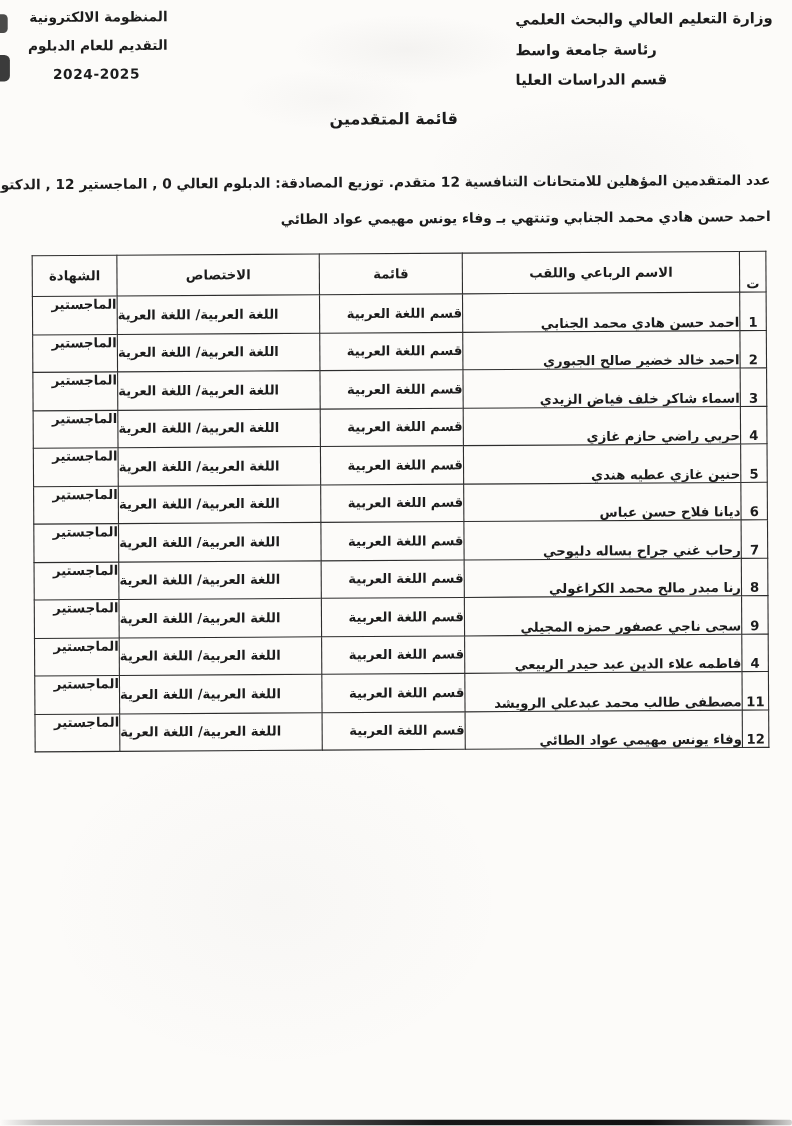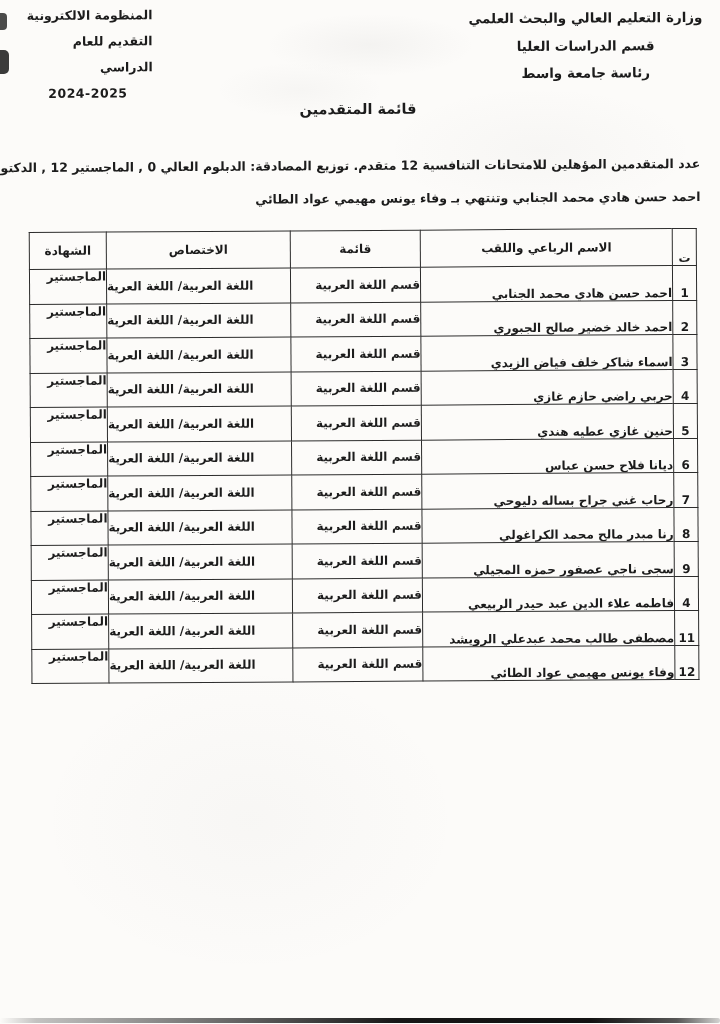--- a/index.html
+++ b/index.html
@@ -13,21 +13,21 @@
     content:"";position:absolute;inset:0;pointer-events:none;
     background:
       radial-gradient(150px 45px at 370px 45px, rgba(110,110,110,0.06), transparent 70%),
       radial-gradient(120px 40px at 300px 90px, rgba(110,110,110,0.04), transparent 70%),
       radial-gradient(220px 90px at 540px 150px, rgba(110,110,110,0.035), transparent 70%),
       radial-gradient(300px 220px at 250px 820px, rgba(110,110,110,0.03), transparent 70%);
   }
   .sheet{position:absolute;inset:0;transform:rotate(-0.35deg);transform-origin:360px 440px;}
 
   .hdr-right{
-    position:absolute;top:6px;right:15px;direction:rtl;text-align:center;
+    position:absolute;top:6px;right:15px;direction:rtl;text-align:left;
     font-size:13.5px;font-weight:700;line-height:27.5px;
   }
   .hdr-left{
     position:absolute;top:1px;left:25px;width:130px;direction:rtl;text-align:right;
     font-size:12.5px;font-weight:700;line-height:26px;
   }
   .hdr-left .year{direction:ltr;text-align:center;letter-spacing:.5px;}
 
   .doc-title{
     position:absolute;top:101px;left:0;width:100%;text-align:center;
@@ -71,27 +71,27 @@
   }
 </style>
 </head>
 <body>
 
 <div class="page">
   <div class="sheet">
 
     <div class="hdr-right" dir="rtl">
       <div>وزارة التعليم العالي والبحث العلمي</div>
+      <div>رئاسة جامعة واسط</div>
       <div>قسم الدراسات العليا</div>
-      <div>رئاسة جامعة واسط</div>
     </div>
 
     <div class="hdr-left" dir="rtl">
       <div>المنظومة الالكترونية</div>
-      <div>التقديم للعام الدراسي</div>
+      <div>التقديم للعام الدبلوم</div>
       <div class="year">2024-2025</div>
     </div>
 
     <div class="doc-title">قائمة المتقدمين</div>
 
     <div class="intro" dir="rtl">
       <div class="line">عدد المتقدمين المؤهلين للامتحانات التنافسية 12 متقدم. توزيع المصادقة: الدبلوم العالي 0 , الماجستير 12 , الدكتوراه 0. تبدأ القائمة بـ</div>
       <div class="line">احمد حسن هادي محمد الجنابي وتنتهي بـ وفاء يونس مهيمي عواد الطائي</div>
     </div>
 

